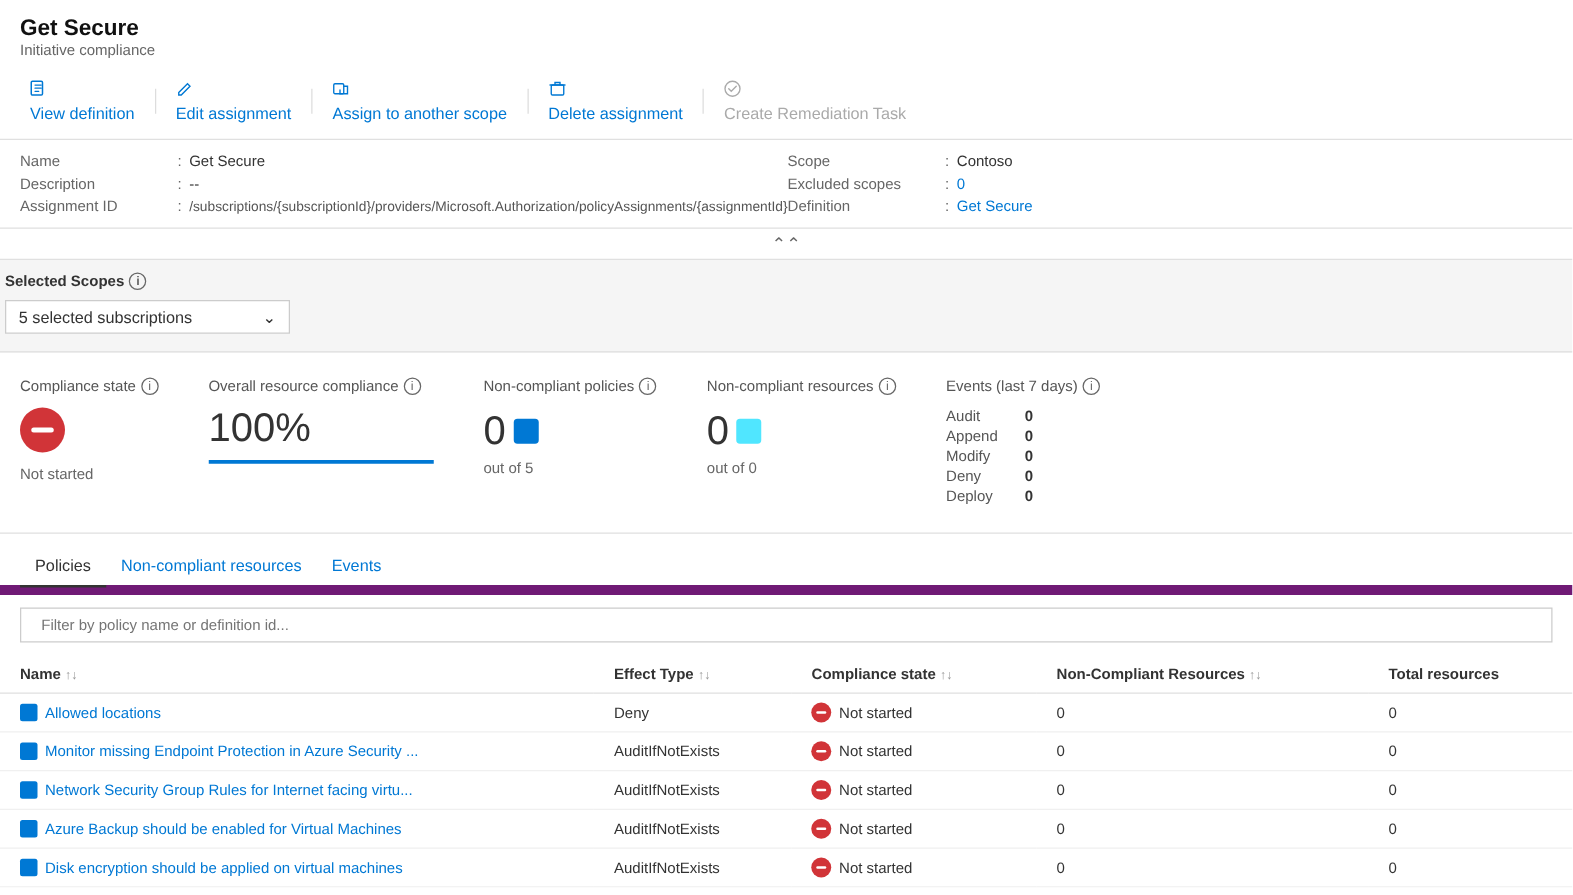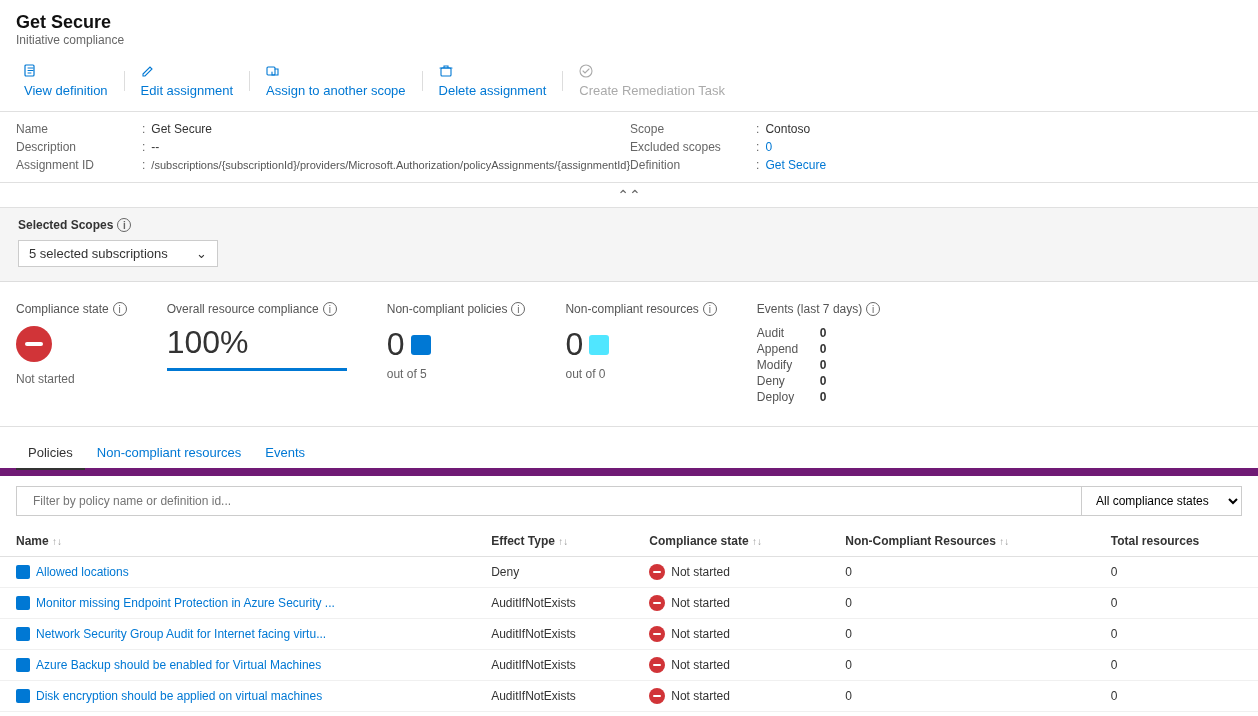--- a/index.html
+++ b/index.html
@@ -18,24 +18,24 @@
     .info-row { display: flex; align-items: baseline; gap: 0; }
     .info-label { color: #666; min-width: 120px; font-size: 12px; }
     .info-colon { margin: 0 6px; color: #666; font-size: 12px; }
     .info-value { font-size: 12px; color: #333; }
     .info-value.link { color: #0078d4; cursor: pointer; }
     .info-value.small { font-size: 11px; color: #555; }
     
     .collapse-bar { display: flex; justify-content: center; padding: 4px; border-bottom: 1px solid #e0e0e0; }
     .collapse-btn { background: none; border: none; cursor: pointer; color: #666; font-size: 14px; }
     
-    .scopes-section { background: #f5f5f5; padding: 10px 18px 14px; border-bottom: 1px solid #ddd; }
+    .scopes-section { background: #f5f5f5; padding: 10px 4px 14px; border-bottom: 1px solid #ddd; }
     .scopes-label { font-size: 12px; font-weight: 600; margin-bottom: 8px; display: flex; align-items: center; gap: 4px; }
     .info-icon { display: inline-flex; align-items: center; justify-content: center; width: 14px; height: 14px; border-radius: 50%; border: 1px solid #666; font-size: 10px; color: #666; cursor: pointer; }
-    .scope-dropdown { display: flex; align-items: flex-end; justify-content: space-between; background: #fff; border: 1px solid #ccc; padding: 5px 10px; width: 200px; cursor: pointer; font-size: 13px; }
+    .scope-dropdown { display: flex; align-items: flex-end; justify-content: space-between; background: #fff; border: 1px solid #ccc; padding: 5px 10px; width: 228px; cursor: pointer; font-size: 13px; }
     
     .metrics-section { display: flex; padding: 20px 16px; gap: 40px; border-bottom: 1px solid #e0e0e0; align-items: flex-start; }
     .metric-block { display: flex; flex-direction: column; }
     .metric-title { font-size: 12px; color: #555; margin-bottom: 10px; display: flex; align-items: center; gap: 4px; }
     .metric-value { font-size: 32px; font-weight: 300; line-height: 1; }
     .metric-sub { font-size: 12px; color: #666; margin-top: 4px; }
     
     .not-started-icon { width: 36px; height: 36px; background: #d13438; border-radius: 50%; display: flex; align-items: center; justify-content: center; margin-bottom: 6px; }
     .not-started-icon::after { content: ''; width: 18px; height: 4px; background: #fff; border-radius: 2px; }
     
@@ -244,23 +244,20 @@
 </div>
 
 <div class="tabs-section">
   <div class="tab active">Policies</div>
   <div class="tab">Non-compliant resources</div>
   <div class="tab">Events</div>
 </div>
 
 <div class="filter-section">
   <input class="filter-input" type="text" placeholder="Filter by policy name or definition id..." style="">
-  <select class="filter-dropdown">
-    <option>All compliance states</option>
-  </select>
 </div>
 
 <table class="table">
   <thead>
     <tr>
       <th>
         <span>Name</span>
         <span class="sort-arrows"> ↑↓</span>
       </th>
       <th>
@@ -312,21 +309,21 @@
           <span>Not started</span>
         </div>
       </td>
       <td>0</td>
       <td>0</td>
     </tr>
       <tr>
       <td>
         <a class="link-cell">
           <span class="row-icon"></span>
-          <span>Network Security Group Audit for Internet facing virtu...</span>
+          <span>Network Security Group Rules for Internet facing virtu...</span>
         </a>
       </td>
       <td>AuditIfNotExists</td>
       <td>
         <div class="state-cell">
           <span class="state-icon-red"></span>
           <span>Not started</span>
         </div>
       </td>
       <td>0</td>

